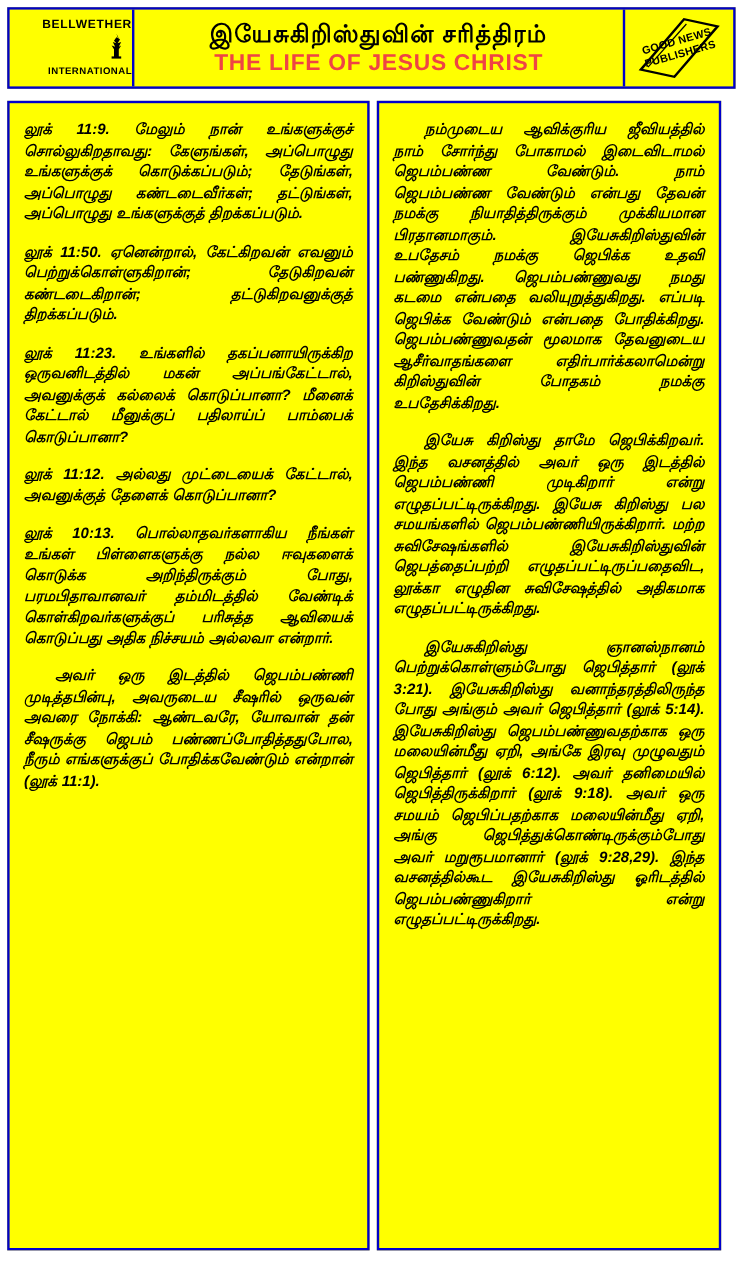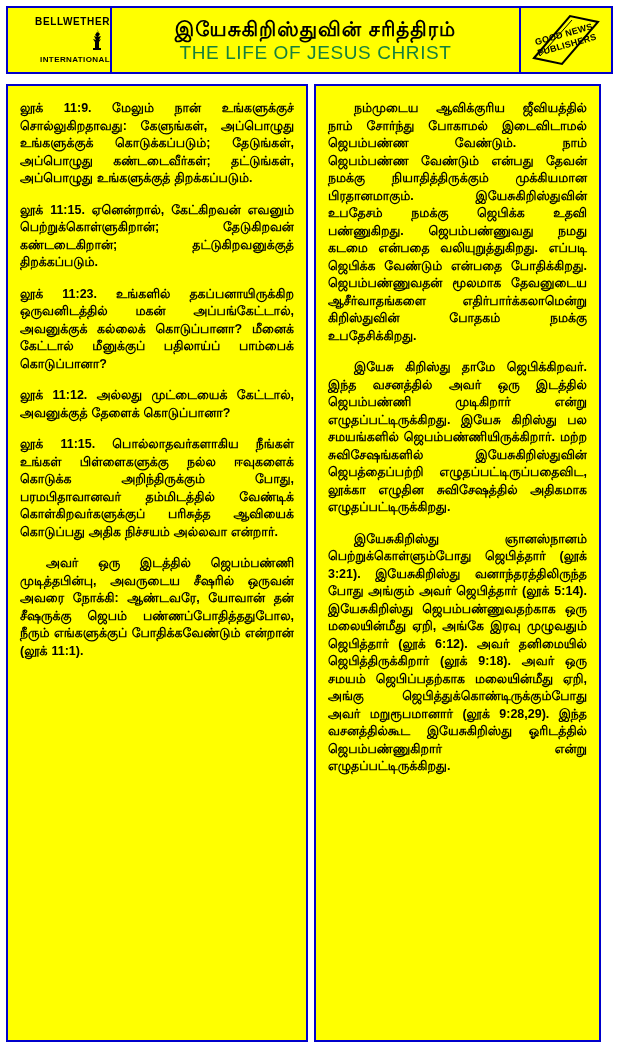--- a/index.html
+++ b/index.html
@@ -74,22 +74,22 @@
   .title-tamil {
     font-size: 20px;
     font-weight: bold;
     color: #000000;
     letter-spacing: 1px;
     line-height: 26px;
     white-space: nowrap;
   }
   .title-en {
     font-size: 19px;
-    font-weight: normal;
-    color: #15803d;
+    font-weight: bold;
+    color: #ef4444;
     letter-spacing: 0.6px;
     line-height: 22px;
     white-space: nowrap;
   }
   .logo-right {
     width: 92px;
     border-left: 2px solid #0000cc;
     box-sizing: border-box;
     display: flex;
     align-items: center;
@@ -138,20 +138,21 @@
 
   p.para {
     margin: 0 0 14px 0;
     font-size: 12.5px;
     line-height: 17.5px;
     color: #000000;
     text-align: justify;
     text-justify: inter-word;
     font-weight: bold;
     word-spacing: 0.5px;
+    font-style: italic;
   }
   p.para.indent { text-indent: 26px; }
   p.para.last { margin-bottom: 11px; }
   h2.subhead {
     margin: 18px 0 10px 0;
     font-size: 14px;
     line-height: 20px;
     font-weight: bold;
     color: #000000;
     letter-spacing: 0.5px;
@@ -194,24 +195,24 @@
         </div>
       </div>
     </div>
 
   </div>
 
   <div class="body-area">
 
     <div class="col col-left">
       <p class="para">லூக் 11:9. மேலும் நான் உங்களுக்குச் சொல்லுகிறதாவது: கேளுங்கள், அப்பொழுது உங்களுக்குக் கொடுக்கப்படும்; தேடுங்கள், அப்பொழுது கண்டடைவீர்கள்; தட்டுங்கள், அப்பொழுது உங்களுக்குத் திறக்கப்படும்.</p>
-      <p class="para">லூக் 11:15. ஏனென்றால், கேட்கிறவன் எவனும் பெற்றுக்கொள்ளுகிறான்; தேடுகிறவன் கண்டடைகிறான்; தட்டுகிறவனுக்குத் திறக்கப்படும்.</p>
+      <p class="para">லூக் 11:50. ஏனென்றால், கேட்கிறவன் எவனும் பெற்றுக்கொள்ளுகிறான்; தேடுகிறவன் கண்டடைகிறான்; தட்டுகிறவனுக்குத் திறக்கப்படும்.</p>
       <p class="para">லூக் 11:23. உங்களில் தகப்பனாயிருக்கிற ஒருவனிடத்தில் மகன் அப்பங்கேட்டால், அவனுக்குக் கல்லைக் கொடுப்பானா? மீனைக் கேட்டால் மீனுக்குப் பதிலாய்ப் பாம்பைக் கொடுப்பானா?</p>
       <p class="para">லூக் 11:12. அல்லது முட்டையைக் கேட்டால், அவனுக்குத் தேளைக் கொடுப்பானா?</p>
-      <p class="para">லூக் 11:15. பொல்லாதவர்களாகிய நீங்கள் உங்கள் பிள்ளைகளுக்கு நல்ல ஈவுகளைக் கொடுக்க அறிந்திருக்கும் போது, பரமபிதாவானவர் தம்மிடத்தில் வேண்டிக் கொள்கிறவர்களுக்குப் பரிசுத்த ஆவியைக் கொடுப்பது அதிக நிச்சயம் அல்லவா என்றார்.</p>
+      <p class="para">லூக் 10:13. பொல்லாதவர்களாகிய நீங்கள் உங்கள் பிள்ளைகளுக்கு நல்ல ஈவுகளைக் கொடுக்க அறிந்திருக்கும் போது, பரமபிதாவானவர் தம்மிடத்தில் வேண்டிக் கொள்கிறவர்களுக்குப் பரிசுத்த ஆவியைக் கொடுப்பது அதிக நிச்சயம் அல்லவா என்றார்.</p>
       <p class="para indent last">அவர் ஒரு இடத்தில் ஜெபம்பண்ணி முடித்தபின்பு, அவருடைய சீஷரில் ஒருவன் அவரை நோக்கி: ஆண்டவரே, யோவான் தன் சீஷருக்கு ஜெபம் பண்ணப்போதித்ததுபோல, நீரும் எங்களுக்குப் போதிக்கவேண்டும் என்றான் (லூக் 11:1).</p>
     </div>
 
     <div class="col col-right">
       <p class="para indent">நம்முடைய ஆவிக்குரிய ஜீவியத்தில் நாம் சோர்ந்து போகாமல் இடைவிடாமல் ஜெபம்பண்ண வேண்டும். நாம் ஜெபம்பண்ண வேண்டும் என்பது தேவன் நமக்கு நியாதித்திருக்கும் முக்கியமான பிரதானமாகும். இயேசுகிறிஸ்துவின் உபதேசம் நமக்கு ஜெபிக்க உதவி பண்ணுகிறது. ஜெபம்பண்ணுவது நமது கடமை என்பதை வலியுறுத்துகிறது. எப்படி ஜெபிக்க வேண்டும் என்பதை போதிக்கிறது. ஜெபம்பண்ணுவதன் மூலமாக தேவனுடைய ஆசீர்வாதங்களை எதிர்பார்க்கலாமென்று கிறிஸ்துவின் போதகம் நமக்கு உபதேசிக்கிறது.</p>
       <p class="para indent">இயேசு கிறிஸ்து தாமே ஜெபிக்கிறவர். இந்த வசனத்தில் அவர் ஒரு இடத்தில் ஜெபம்பண்ணி முடிகிறார் என்று எழுதப்பட்டிருக்கிறது. இயேசு கிறிஸ்து பல சமயங்களில் ஜெபம்பண்ணியிருக்கிறார். மற்ற சுவிசேஷங்களில் இயேசுகிறிஸ்துவின் ஜெபத்தைப்பற்றி எழுதப்பட்டிருப்பதைவிட, லூக்கா எழுதின சுவிசேஷத்தில் அதிகமாக எழுதப்பட்டிருக்கிறது.</p>
       <p class="para indent last">இயேசுகிறிஸ்து ஞானஸ்நானம் பெற்றுக்கொள்ளும்போது ஜெபித்தார் (லூக் 3:21). இயேசுகிறிஸ்து வனாந்தரத்திலிருந்த போது அங்கும் அவர் ஜெபித்தார் (லூக் 5:14). இயேசுகிறிஸ்து ஜெபம்பண்ணுவதற்காக ஒரு மலையின்மீது ஏறி, அங்கே இரவு முழுவதும் ஜெபித்தார் (லூக் 6:12). அவர் தனிமையில் ஜெபித்திருக்கிறார் (லூக் 9:18). அவர் ஒரு சமயம் ஜெபிப்பதற்காக மலையின்மீது ஏறி, அங்கு ஜெபித்துக்கொண்டிருக்கும்போது அவர் மறுரூபமானார் (லூக் 9:28,29). இந்த வசனத்தில்கூட இயேசுகிறிஸ்து ஓரிடத்தில் ஜெபம்பண்ணுகிறார் என்று எழுதப்பட்டிருக்கிறது.</p>
     </div>
 
   </div>

